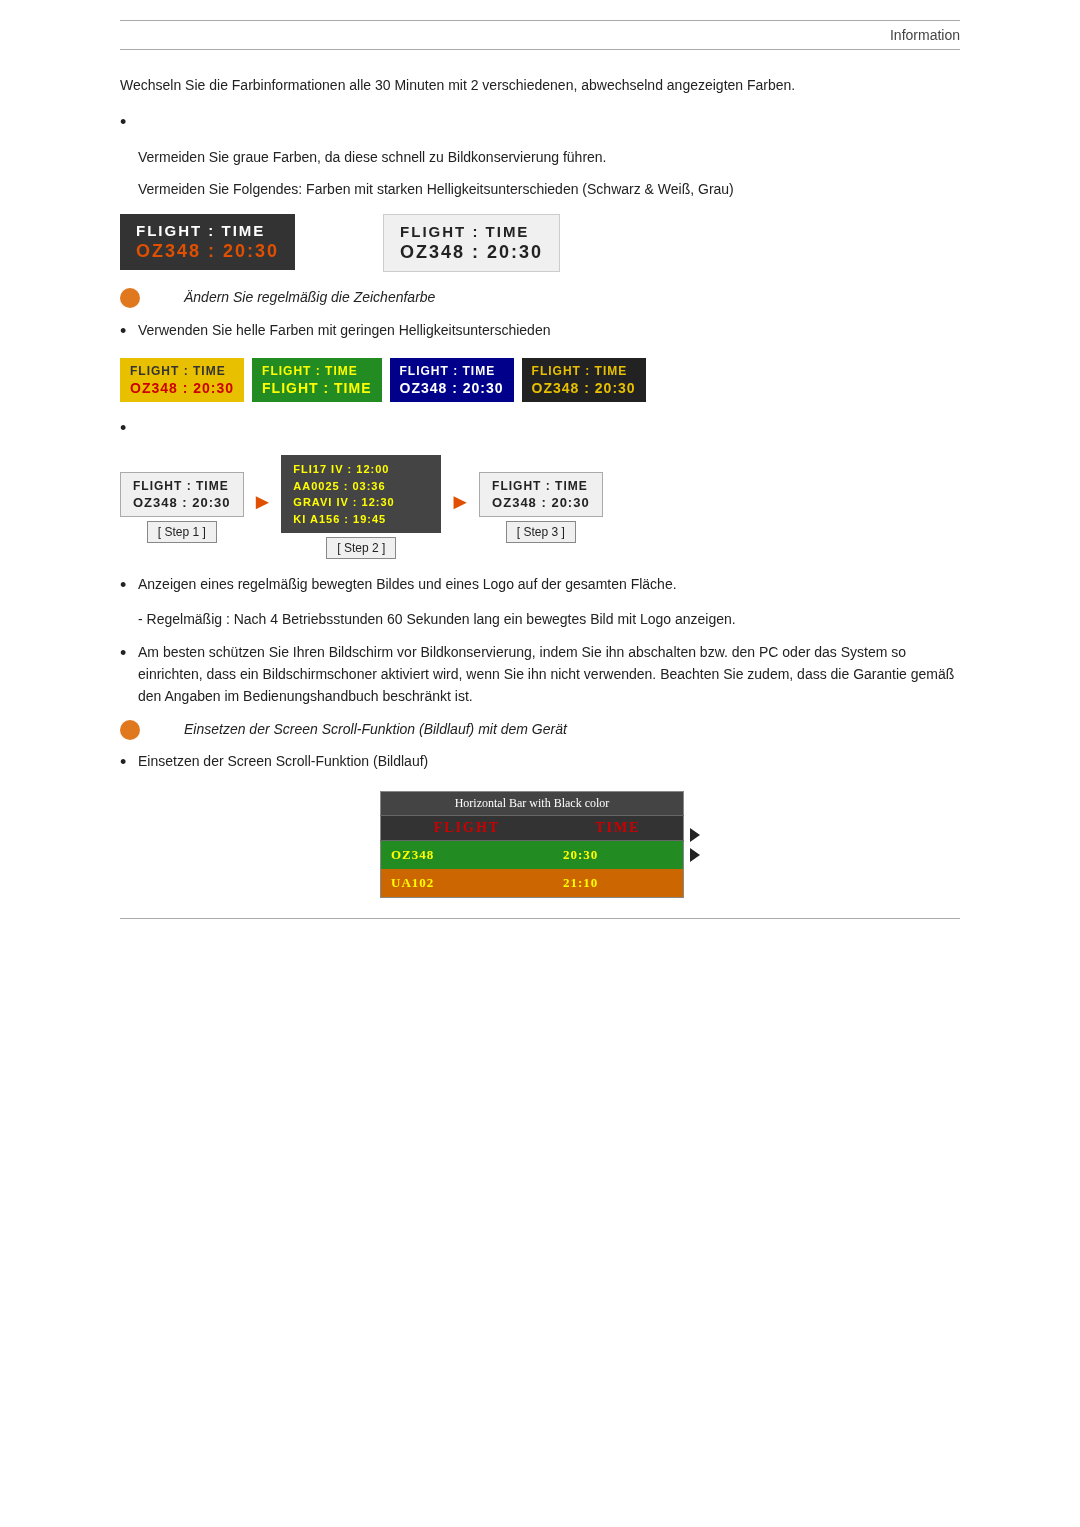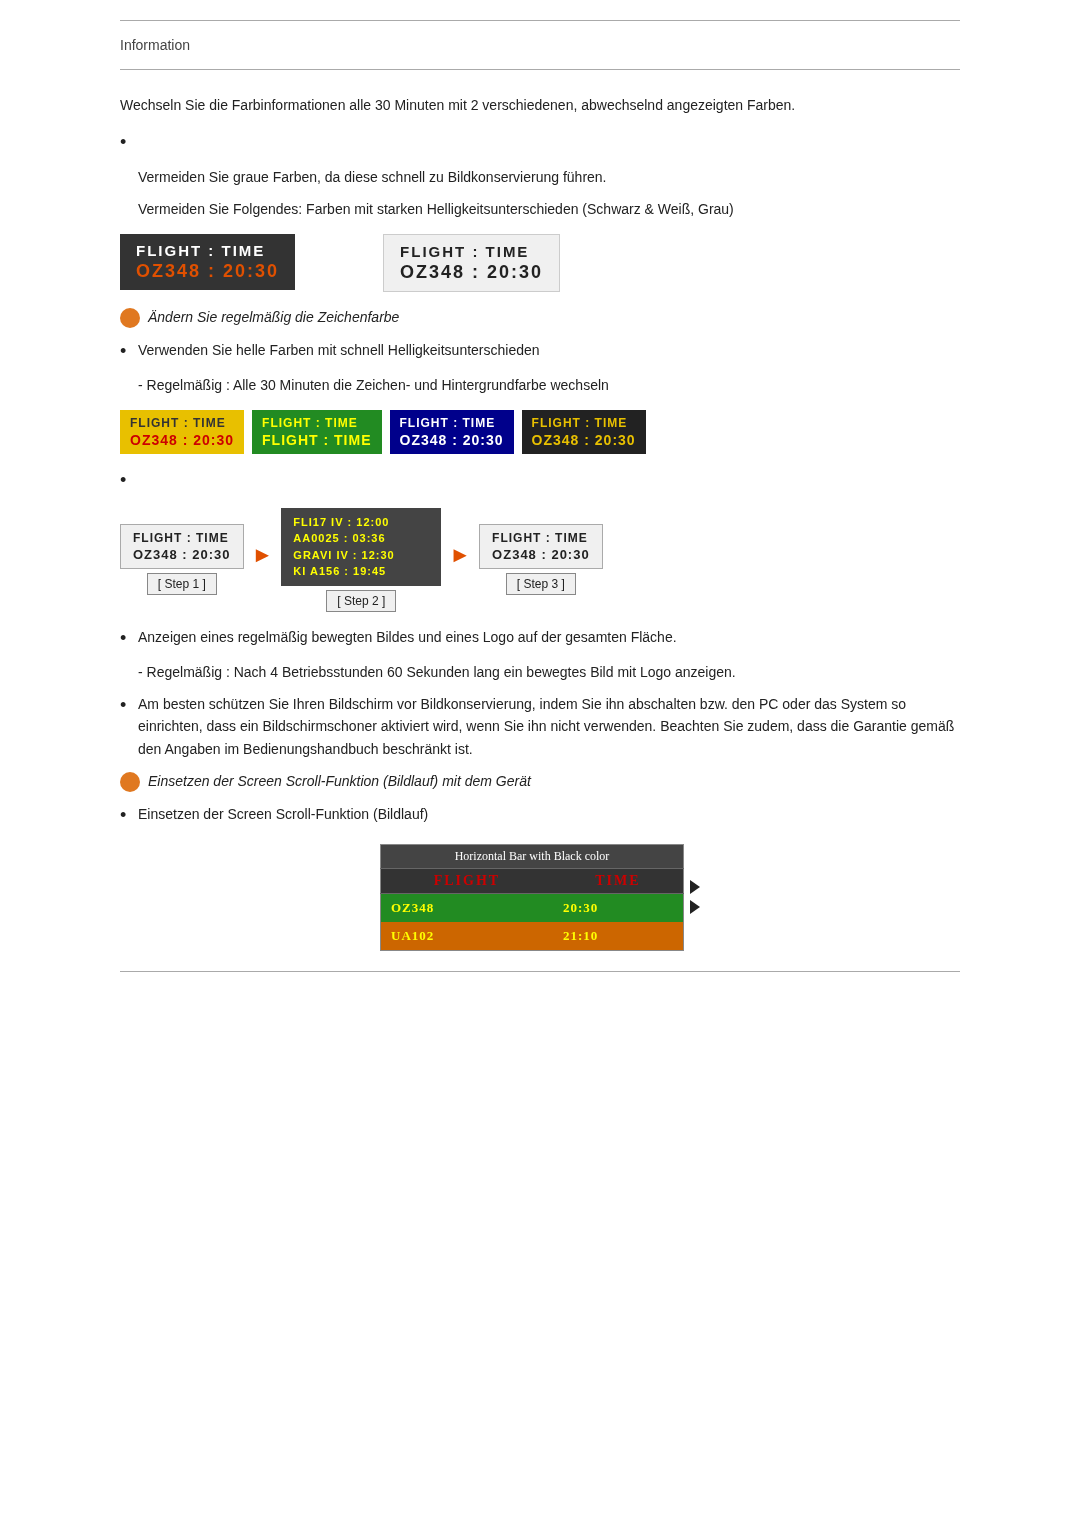--- a/index.html
+++ b/index.html
@@ -14,22 +14,22 @@
 
     .page-wrapper {
       max-width: 960px;
       margin: 0 auto;
       padding: 20px 60px 40px 60px;
     }
 
     .header-bar {
       border-top: 1px solid #aaa;
       border-bottom: 1px solid #aaa;
-      text-align: left;
-      padding: 16px 0;
+      text-align: right;
+      padding: 6px 0;
       margin-bottom: 24px;
       font-size: 14px;
       color: #444;
     }
 
     .paragraph {
       margin-bottom: 14px;
       line-height: 1.6;
     }
 
@@ -53,20 +53,21 @@
       margin-left: 18px;
       margin-bottom: 10px;
       line-height: 1.6;
       color: #222;
     }
 
     .orange-bullet {
       display: flex;
       align-items: flex-start;
       margin-bottom: 10px;
+      gap: 36px;
     }
     .orange-circle {
       min-width: 20px;
       width: 20px;
       height: 20px;
       border-radius: 50%;
       background: #e07820;
       margin-right: 8px;
       margin-top: 2px;
       flex-shrink: 0;
@@ -319,26 +320,23 @@
     </div>
   </div>
 
   <div class="orange-bullet">
     <div class="orange-circle"></div>
     <span class="orange-label">Ändern Sie regelmäßig die Zeichenfarbe</span>
   </div>
 
   <div class="bullet-item">
     <span class="bullet-dot">•</span>
-    <span class="bullet-content">Verwenden Sie helle Farben mit schnell Helligkeitsunterschieden</span>
-  </div>
-
-  <div class="sub-text">
-    <span>- Regelmäßig : Alle 30 Minuten die Zeichen- und Hintergrundfarbe wechseln</span>
-  </div>
+    <span class="bullet-content">Verwenden Sie helle Farben mit geringen Helligkeitsunterschieden</span>
+  </div>
+
 
   <div class="four-box-row">
     <div class="fbox fbox-yellow-bg">
       <div class="r1">FLIGHT  :  TIME</div>
       <div class="r2">OZ348  :  20:30</div>
     </div>
     <div class="fbox fbox-green-bg">
       <div class="r1">FLIGHT  :  TIME</div>
       <div class="r2">FLIGHT  :  TIME</div>
     </div>

